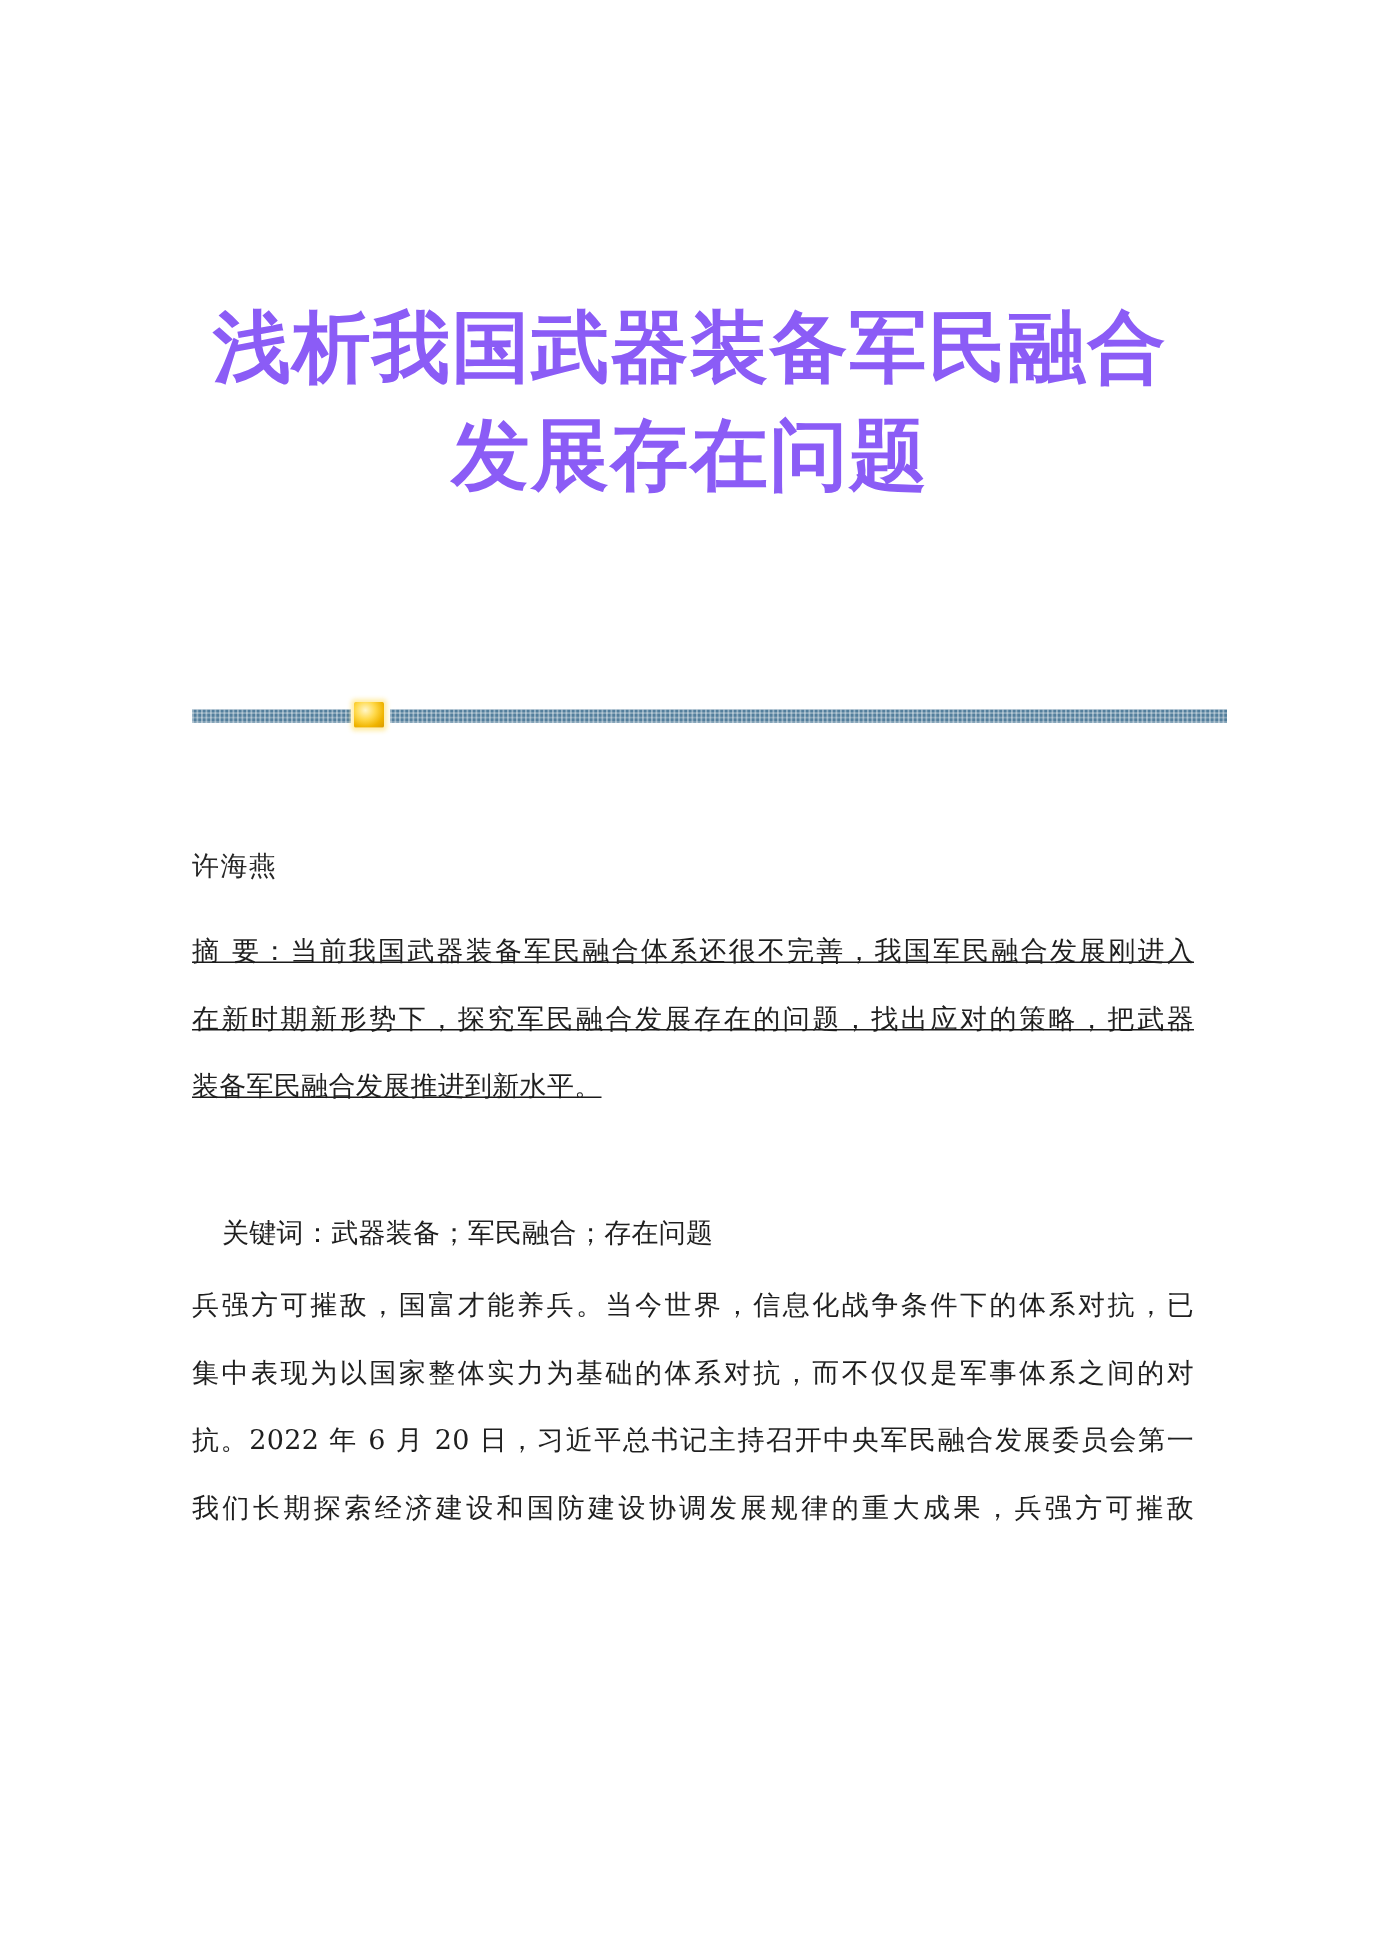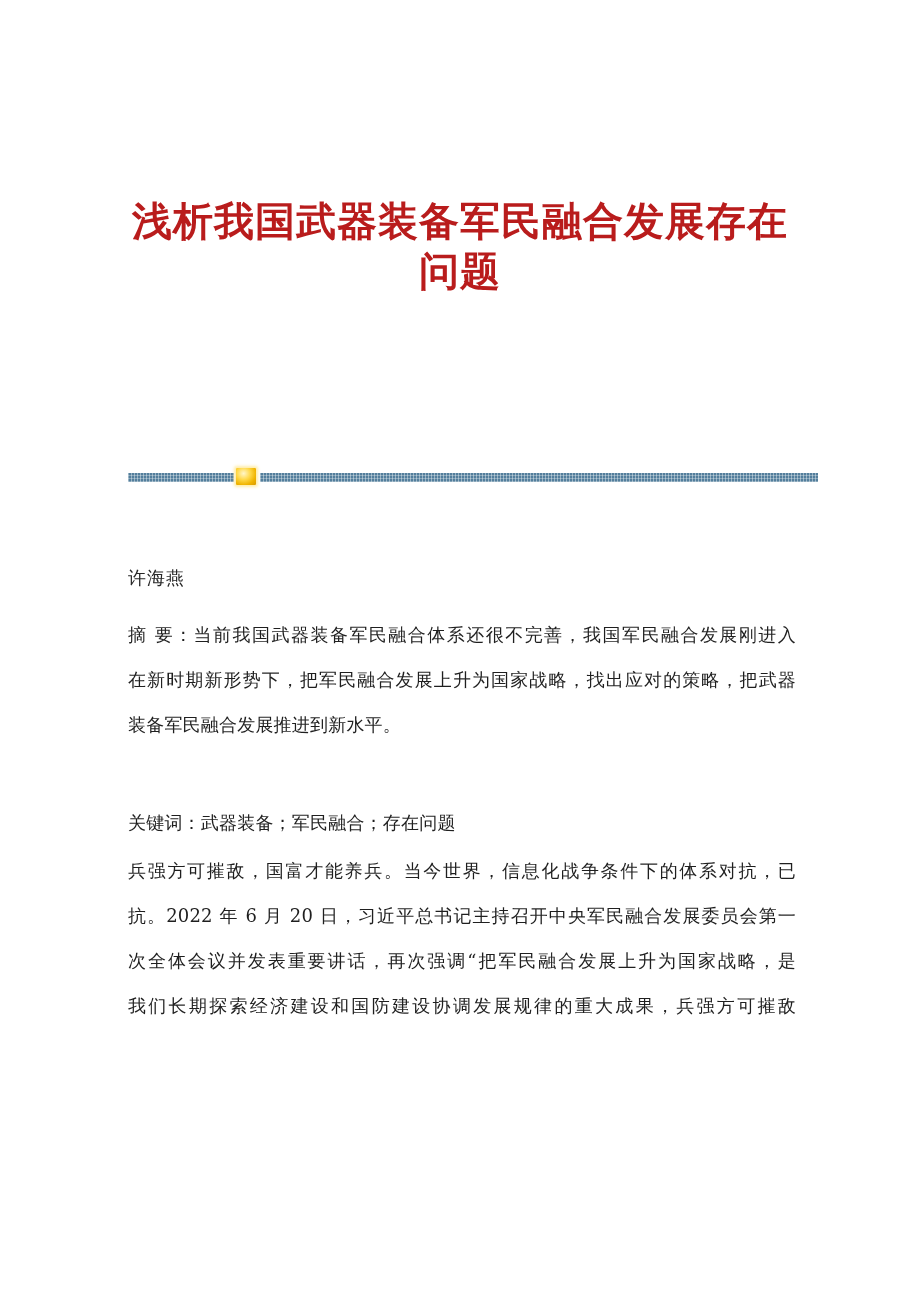--- a/index.html
+++ b/index.html
@@ -22,25 +22,25 @@
     background: #ffffff;
   }
 
   
   .doc-title {
     position: absolute;
     left: 128px;
     top: 196px;
     width: 664px;
     text-align: center;
-    font-size: 40px;
-    line-height: 50px;
+    font-size: 52px;
+    line-height: 72px;
     font-weight: 700;
     letter-spacing: 1px;
-    color: #b91c1c;
+    color: #8b5cf6;
     font-family: "DejaVu Serif", "Liberation Serif", serif;
     white-space: pre-line;
   }
 
   
   .divider-wrap {
     position: absolute;
     left: 128px;
     top: 466px;
     width: 690px;
@@ -90,22 +90,22 @@
 
   .para-line {
     font-size: 18px;
     line-height: 45px;
     height: 45px;
     color: #1f1f1f;
     letter-spacing: 0.2px;
     white-space: nowrap;
   }
 
-  .abstract  { top: 612px; }
-  .keywords  { top: 800px; }
+  .abstract  { top: 612px; text-decoration: underline; }
+  .keywords  { top: 800px; margin-left: 20px; }
   .body-text { top: 848px; }
 
   .para-line.justify {
     text-align: justify;
     text-align-last: justify;
     white-space: normal;
   }
 </style>
 </head>
 <body>
@@ -117,28 +117,28 @@
   <div class="divider-wrap">
     <div class="divider-seg divider-left"></div>
     <div class="divider-gem"></div>
     <div class="divider-seg divider-right"></div>
   </div>
 
   <div class="author">许海燕</div>
 
   <div class="text-block abstract">
     <div class="para-line justify">摘 要：当前我国武器装备军民融合体系还很不完善，我国军民融合发展刚进入</div>
-    <div class="para-line justify">在新时期新形势下，把军民融合发展上升为国家战略，找出应对的策略，把武器</div>
+    <div class="para-line justify">在新时期新形势下，探究军民融合发展存在的问题，找出应对的策略，把武器</div>
     <div class="para-line">装备军民融合发展推进到新水平。</div>
   </div>
 
   <div class="text-block keywords">
     <div class="para-line">关键词：武器装备；军民融合；存在问题</div>
   </div>
 
   <div class="text-block body-text">
     <div class="para-line justify">兵强方可摧敌，国富才能养兵。当今世界，信息化战争条件下的体系对抗，已</div>
+    <div class="para-line justify">集中表现为以国家整体实力为基础的体系对抗，而不仅仅是军事体系之间的对</div>
     <div class="para-line justify">抗。2022 年 6 月 20 日，习近平总书记主持召开中央军民融合发展委员会第一</div>
-    <div class="para-line justify">次全体会议并发表重要讲话，再次强调“把军民融合发展上升为国家战略，是</div>
     <div class="para-line justify">我们长期探索经济建设和国防建设协调发展规律的重大成果，兵强方可摧敌</div>
   </div>
 
 </div>
 
 </body></html>

